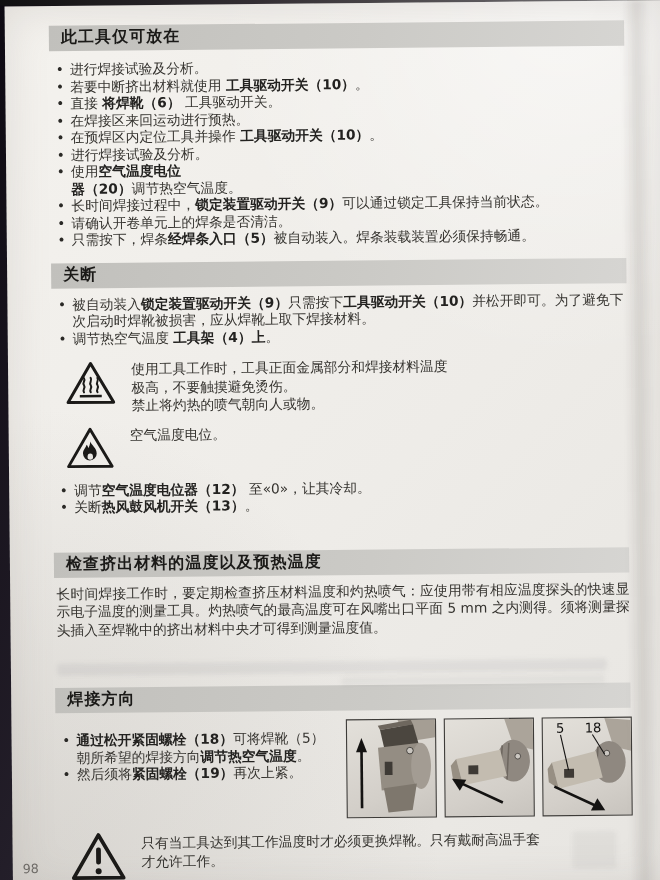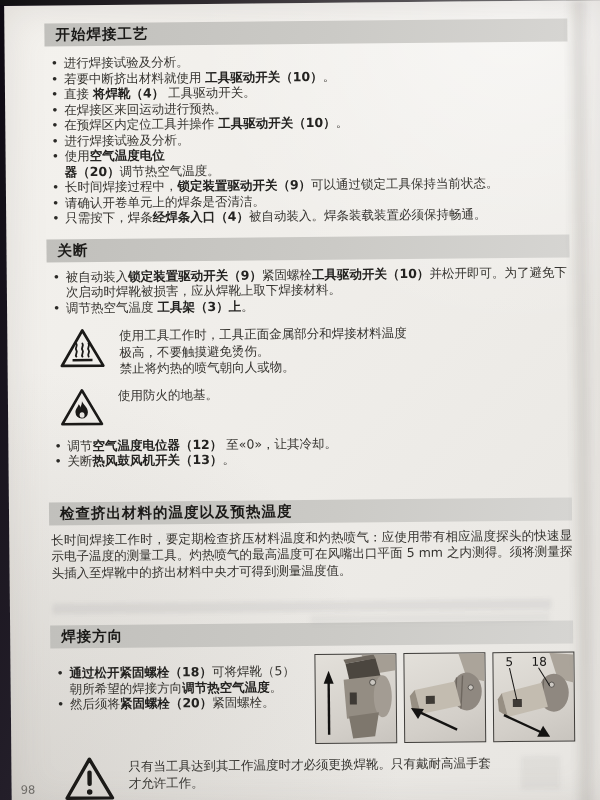--- a/index.html
+++ b/index.html
@@ -66,42 +66,42 @@
 </style>
 </head>
 <body>
 
 <div class="topedge"></div>
 
 <div class="page">
   <div class="content">
 
     <div class="section-bar">
-      <span>开始焊接工艺</span>
+      <span>此工具仅可放在</span>
     </div>
     <ul class="bullets">
         <li><span>进行焊接试验及分析。</span></li>
         <li><span>若要中断挤出材料就使用 </span><span class="b">工具驱动开关（10）</span><span>。</span></li>
-        <li><span>直接 </span><span class="b">将焊靴（4）</span><span> 工具驱动开关。</span></li>
+        <li><span>直接 </span><span class="b">将焊靴（6）</span><span> 工具驱动开关。</span></li>
         <li><span>在焊接区来回运动进行预热。</span></li>
         <li><span>在预焊区内定位工具并操作 </span><span class="b">工具驱动开关（10）</span><span>。</span></li>
         <li><span>进行焊接试验及分析。</span></li>
         <li><span>使用</span><span class="b">空气温度电位
 器（20）</span><span>调节热空气温度。</span></li>
         <li><span>长时间焊接过程中，</span><span class="b">锁定装置驱动开关（9）</span><span>可以通过锁定工具保持当前状态。</span></li>
         <li><span>请确认开卷单元上的焊条是否清洁。</span></li>
-        <li><span>只需按下，焊条</span><span class="b">经焊条入口（4）</span><span>被自动装入。焊条装载装置必须保持畅通。</span></li>
+        <li><span>只需按下，焊条</span><span class="b">经焊条入口（5）</span><span>被自动装入。焊条装载装置必须保持畅通。</span></li>
       </ul>
 
     <div class="section-bar mt13">
       <span>关断</span>
     </div>
     <ul class="bullets" style="margin-top:7px;">
-        <li><span>被自动装入</span><span class="b">锁定装置驱动开关（9）</span><span>紧固螺栓</span><span class="b">工具驱动开关（10）</span><span>并松开即可。为了避免下次启动时焊靴被损害，应从焊靴上取下焊接材料。</span></li>
-        <li><span>调节热空气温度 </span><span class="b">工具架（3）上</span><span>。</span></li>
+        <li><span>被自动装入</span><span class="b">锁定装置驱动开关（9）</span><span>只需按下</span><span class="b">工具驱动开关（10）</span><span>并松开即可。为了避免下次启动时焊靴被损害，应从焊靴上取下焊接材料。</span></li>
+        <li><span>调节热空气温度 </span><span class="b">工具架（4）上</span><span>。</span></li>
       </ul>
 
     <div class="warning w1">
       <svg class="tri" width="46" height="42" viewBox="0 0 60 54">
         <path d="M30 4 L57 50 L3 50 Z" fill="none" stroke="#1b1a18" stroke-width="3.6" stroke-linejoin="round"></path>
         <rect x="17" y="41" width="26" height="3.2" fill="#1b1a18"></rect>
         <path d="M22 38 c-2.5 -3 2.5 -5 0 -8.5 c-2.5 -3 2.5 -5 0 -8.5" fill="none" stroke="#1b1a18" stroke-width="2.4" stroke-linecap="round"></path>
         <path d="M30 38 c-2.5 -3 2.5 -5 0 -8.5 c-2.5 -3 2.5 -5 0 -8.5" fill="none" stroke="#1b1a18" stroke-width="2.4" stroke-linecap="round"></path>
         <path d="M38 38 c-2.5 -3 2.5 -5 0 -8.5 c-2.5 -3 2.5 -5 0 -8.5" fill="none" stroke="#1b1a18" stroke-width="2.4" stroke-linecap="round"></path>
       </svg>
@@ -109,41 +109,41 @@
 极高，不要触摸避免烫伤。
 禁止将灼热的喷气朝向人或物。</div>
     </div>
 
     <div class="warning w2">
       <svg class="tri" width="44" height="40" viewBox="0 0 60 54">
         <path d="M30 4 L57 50 L3 50 Z" fill="none" stroke="#1b1a18" stroke-width="3.6" stroke-linejoin="round"></path>
         <path d="M30 19 c2 5 8 8 8 15 a8.5 8.5 0 0 1 -17 0 c0 -5 3.5 -7 4.5 -11 c1.5 1.5 2 2.5 2 4.5 c1.5 -2.5 2.5 -5 2.5 -8.5 z" fill="#1b1a18"></path>
         <path d="M30 34 a3.4 4.2 0 0 0 -3.4 4.2 a3.4 3.4 0 0 0 6.8 0 a3.4 4.2 0 0 0 -3.4 -4.2 z" fill="#e8e6e2"></path>
       </svg>
-      <div class="wtext">使用防火的地基。</div>
+      <div class="wtext">空气温度电位。</div>
     </div>
 
     <ul class="bullets" style="margin-top:11px;">
         <li><span>调节</span><span class="b">空气温度电位器（12）</span><span> 至«0»，让其冷却。</span></li>
         <li><span>关断</span><span class="b">热风鼓风机开关（13）</span><span>。</span></li>
       </ul>
 
     <div class="section-bar mt33">
       <span>检查挤出材料的温度以及预热温度</span>
     </div>
     <p class="para">长时间焊接工作时，要定期检查挤压材料温度和灼热喷气：应使用带有相应温度探头的快速显示电子温度的测量工具。灼热喷气的最高温度可在风嘴出口平面 5 mm 之内测得。须将测量探头插入至焊靴中的挤出材料中央才可得到测量温度值。</p>
 
     <div class="section-bar mt44">
       <span>焊接方向</span>
     </div>
 
     <div class="dir-row">
       <ul class="bullets dir-bullets">
           <li><span class="b">通过松开紧固螺栓（18）</span><span>可将焊靴（5）朝所希望的焊接方向</span><span class="b">调节热空气温度</span><span>。</span></li>
-          <li><span>然后须将</span><span class="b">紧固螺栓（20）</span><span>紧固螺栓。</span></li>
+          <li><span>然后须将</span><span class="b">紧固螺栓（19）</span><span>再次上紧。</span></li>
         </ul>
       <div class="figures">
 
         <div class="figbox">
           <svg width="80" height="88" viewBox="0 0 80 88">
             <polygon points="46,0 80,0 80,16 54,20" fill="#a59e94"></polygon>
             <polygon points="30,9 60,4 58,0 28,5" fill="#6e675e"></polygon>
             <polygon points="30,9 60,4 65,22 34,27" fill="#4b463f"></polygon>
             <polygon points="28,25 66,21 69,60 31,64" fill="#948d83"></polygon>
             <ellipse cx="67" cy="42" rx="9" ry="21" fill="#a39c93"></ellipse>

